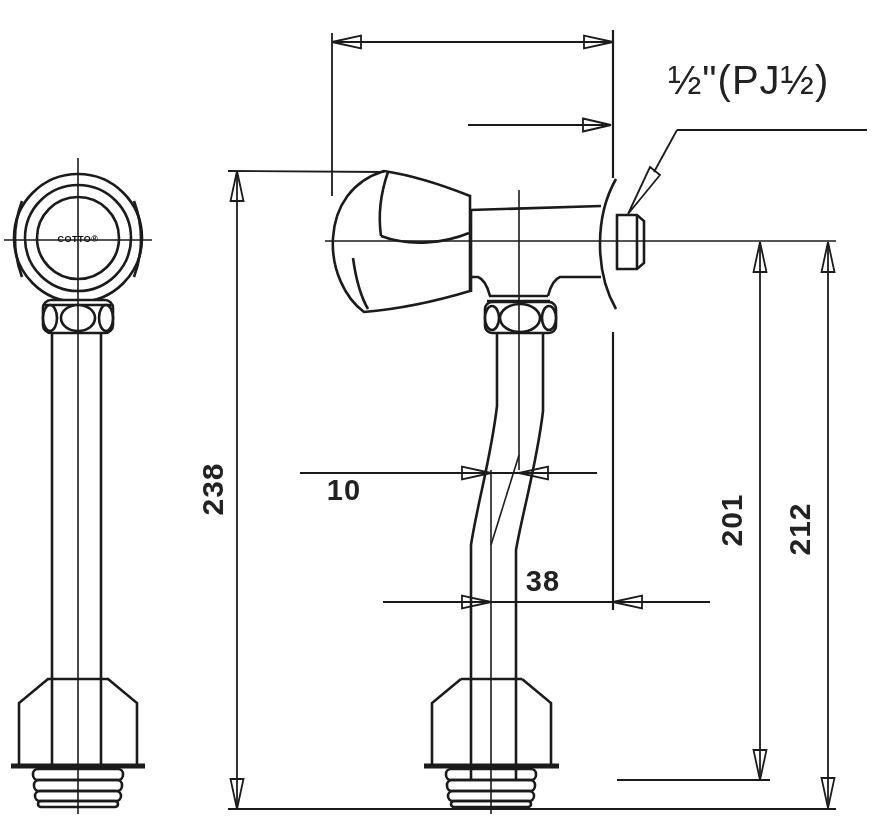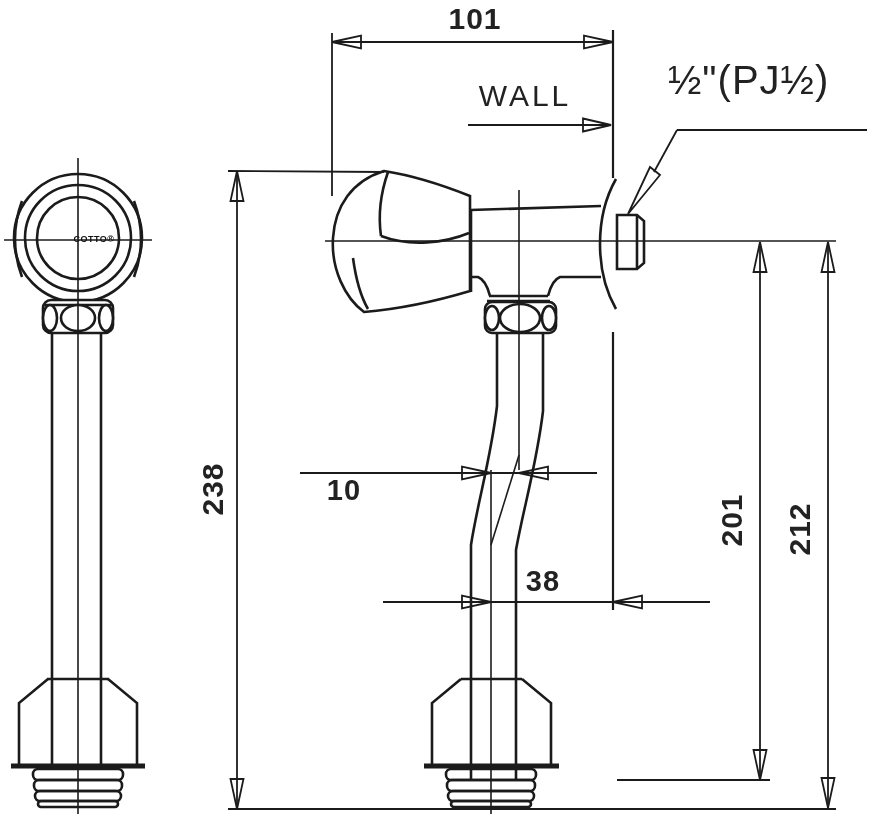--- a/index.html
+++ b/index.html
@@ -159,30 +159,28 @@
         <polygon points="760,780 753.5,750 766.5,750"></polygon>
       </g>
       <g>
         <line x1="828" y1="242" x2="828" y2="808"></line>
         <polygon points="828,242 821.5,272 834.5,272"></polygon>
         <polygon points="828,808 821.5,778 834.5,778"></polygon>
       </g>
     </g>
   </svg>
 
-  <div class="label dim-num hcenter" style="left:405px; top:2px; width:140px;">101</div>
 
-  <div class="label wall-text hcenter" style="left:455px; top:79px; width:140px;">WALL</div>
 
   <div class="label thread-text" style="left:668px; top:58px;">½"(PJ½)</div>
 
   <div class="label dim-num vlabel" style="left:181px; top:469px;">238</div>
 
   <div class="label dim-num hcenter" style="left:316px; top:430px; width:56px; font-size:29px;margin-top:44px;">10</div>
 
   <div class="label dim-num hcenter" style="left:513px; top:565px; width:60px; font-size:29px;">38</div>
 
   <div class="label dim-num vlabel" style="left:700px; top:500px;">201</div>
 
   <div class="label dim-num vlabel" style="left:768px; top:509px;">212</div>
 
-  <div class="label brand-text hcenter" style="left:62px; top:234px; width:64px;">COTTO®</div>
+  <div class="label brand-text hcenter" style="left:46px; top:234px; width:64px;">COTTO®</div>
 </div>
 
 </body></html>

